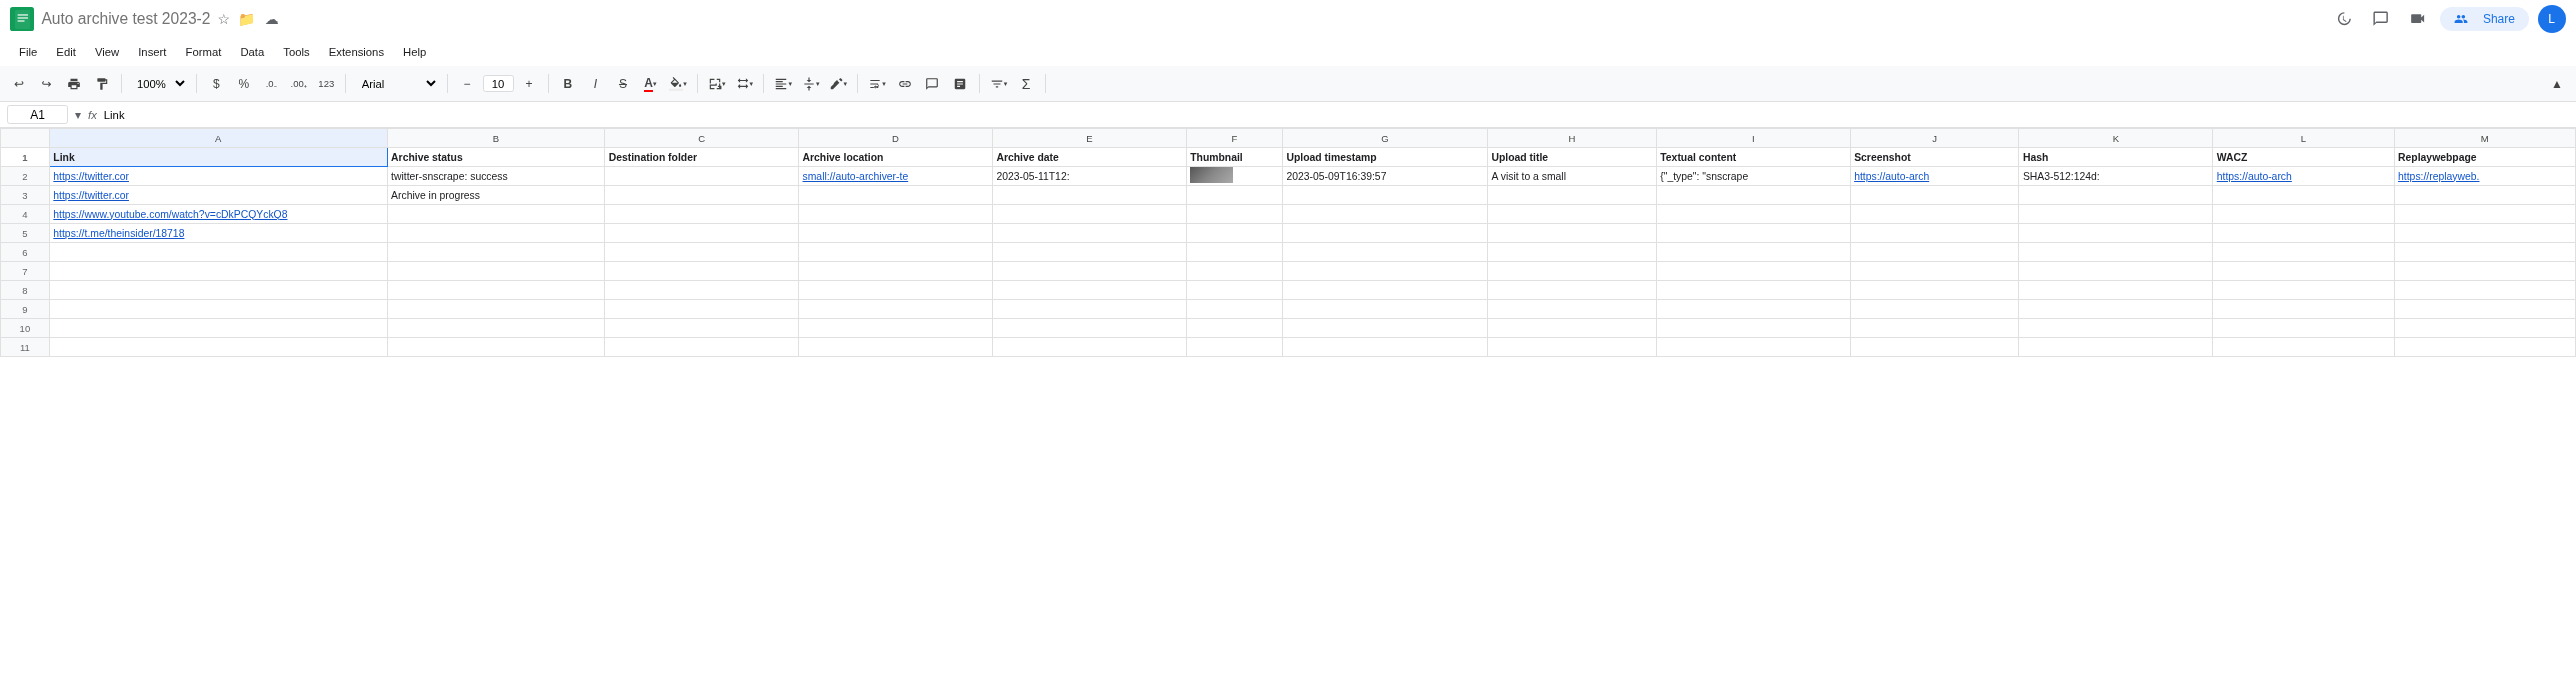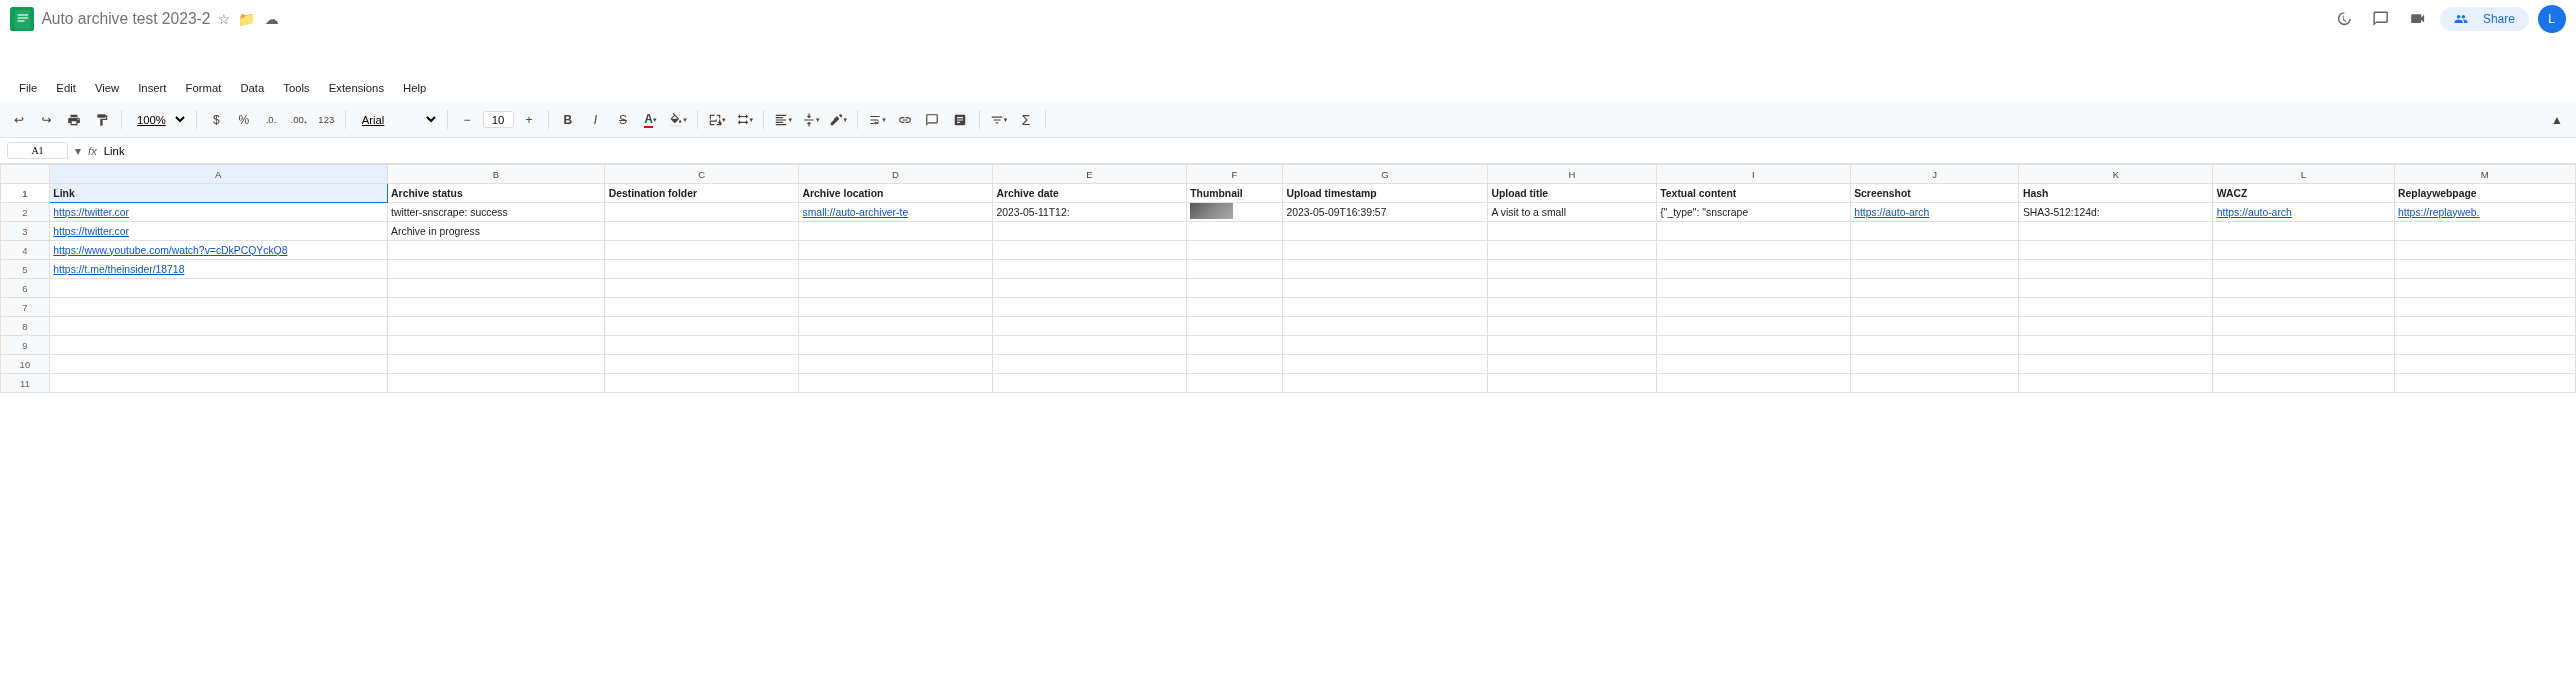--- a/index.html
+++ b/index.html
@@ -66,21 +66,20 @@
       cursor: pointer;
     }
 
     
     .menu-bar {
       display: flex;
       align-items: center;
       padding: 1.7px 10.4px;
       height: 28px;
       gap: 1.7px;
-      margin-top: 36px;
     }
     .menu-item {
       padding: 3.5px 8.7px;
       border-radius: 3.5px;
       cursor: pointer;
       font-size: 11.3px;
       color: #202124;
     }
 
     
@@ -108,21 +107,20 @@
       background: #dadce0;
       margin: 0 3.5px;
     }
     .tb-select {
       border: 0.9px solid transparent;
       border-radius: 2.6px;
       background: transparent;
       font-size: 11.3px;
       cursor: pointer;
       padding: 1.7px 3.5px;
-      text-decoration: underline;
     }
     .zoom-select {
       width: 61px;
     }
     .font-select {
       width: 87px;
     }
     .font-size-box {
       width: 31px;
       border: 0.9px solid #dadce0;
@@ -142,23 +140,22 @@
       height: 26px;
       border-bottom: 0.9px solid #e0e0e0;
       padding: 0 7px;
       gap: 7px;
     }
     .cell-ref {
       width: 61px;
       border: 0.9px solid #dadce0;
       border-radius: 2.6px;
       padding: 1.7px 5.2px;
-      font-size: 10px;
+      font-size: 12px;
       text-align: center;
-      font-family: Liberation Serif, serif;
     }
     .formula-input {
       flex: 1;
       border: none;
       outline: none;
       font-size: 11.3px;
     }
 
     
     .spreadsheet {

